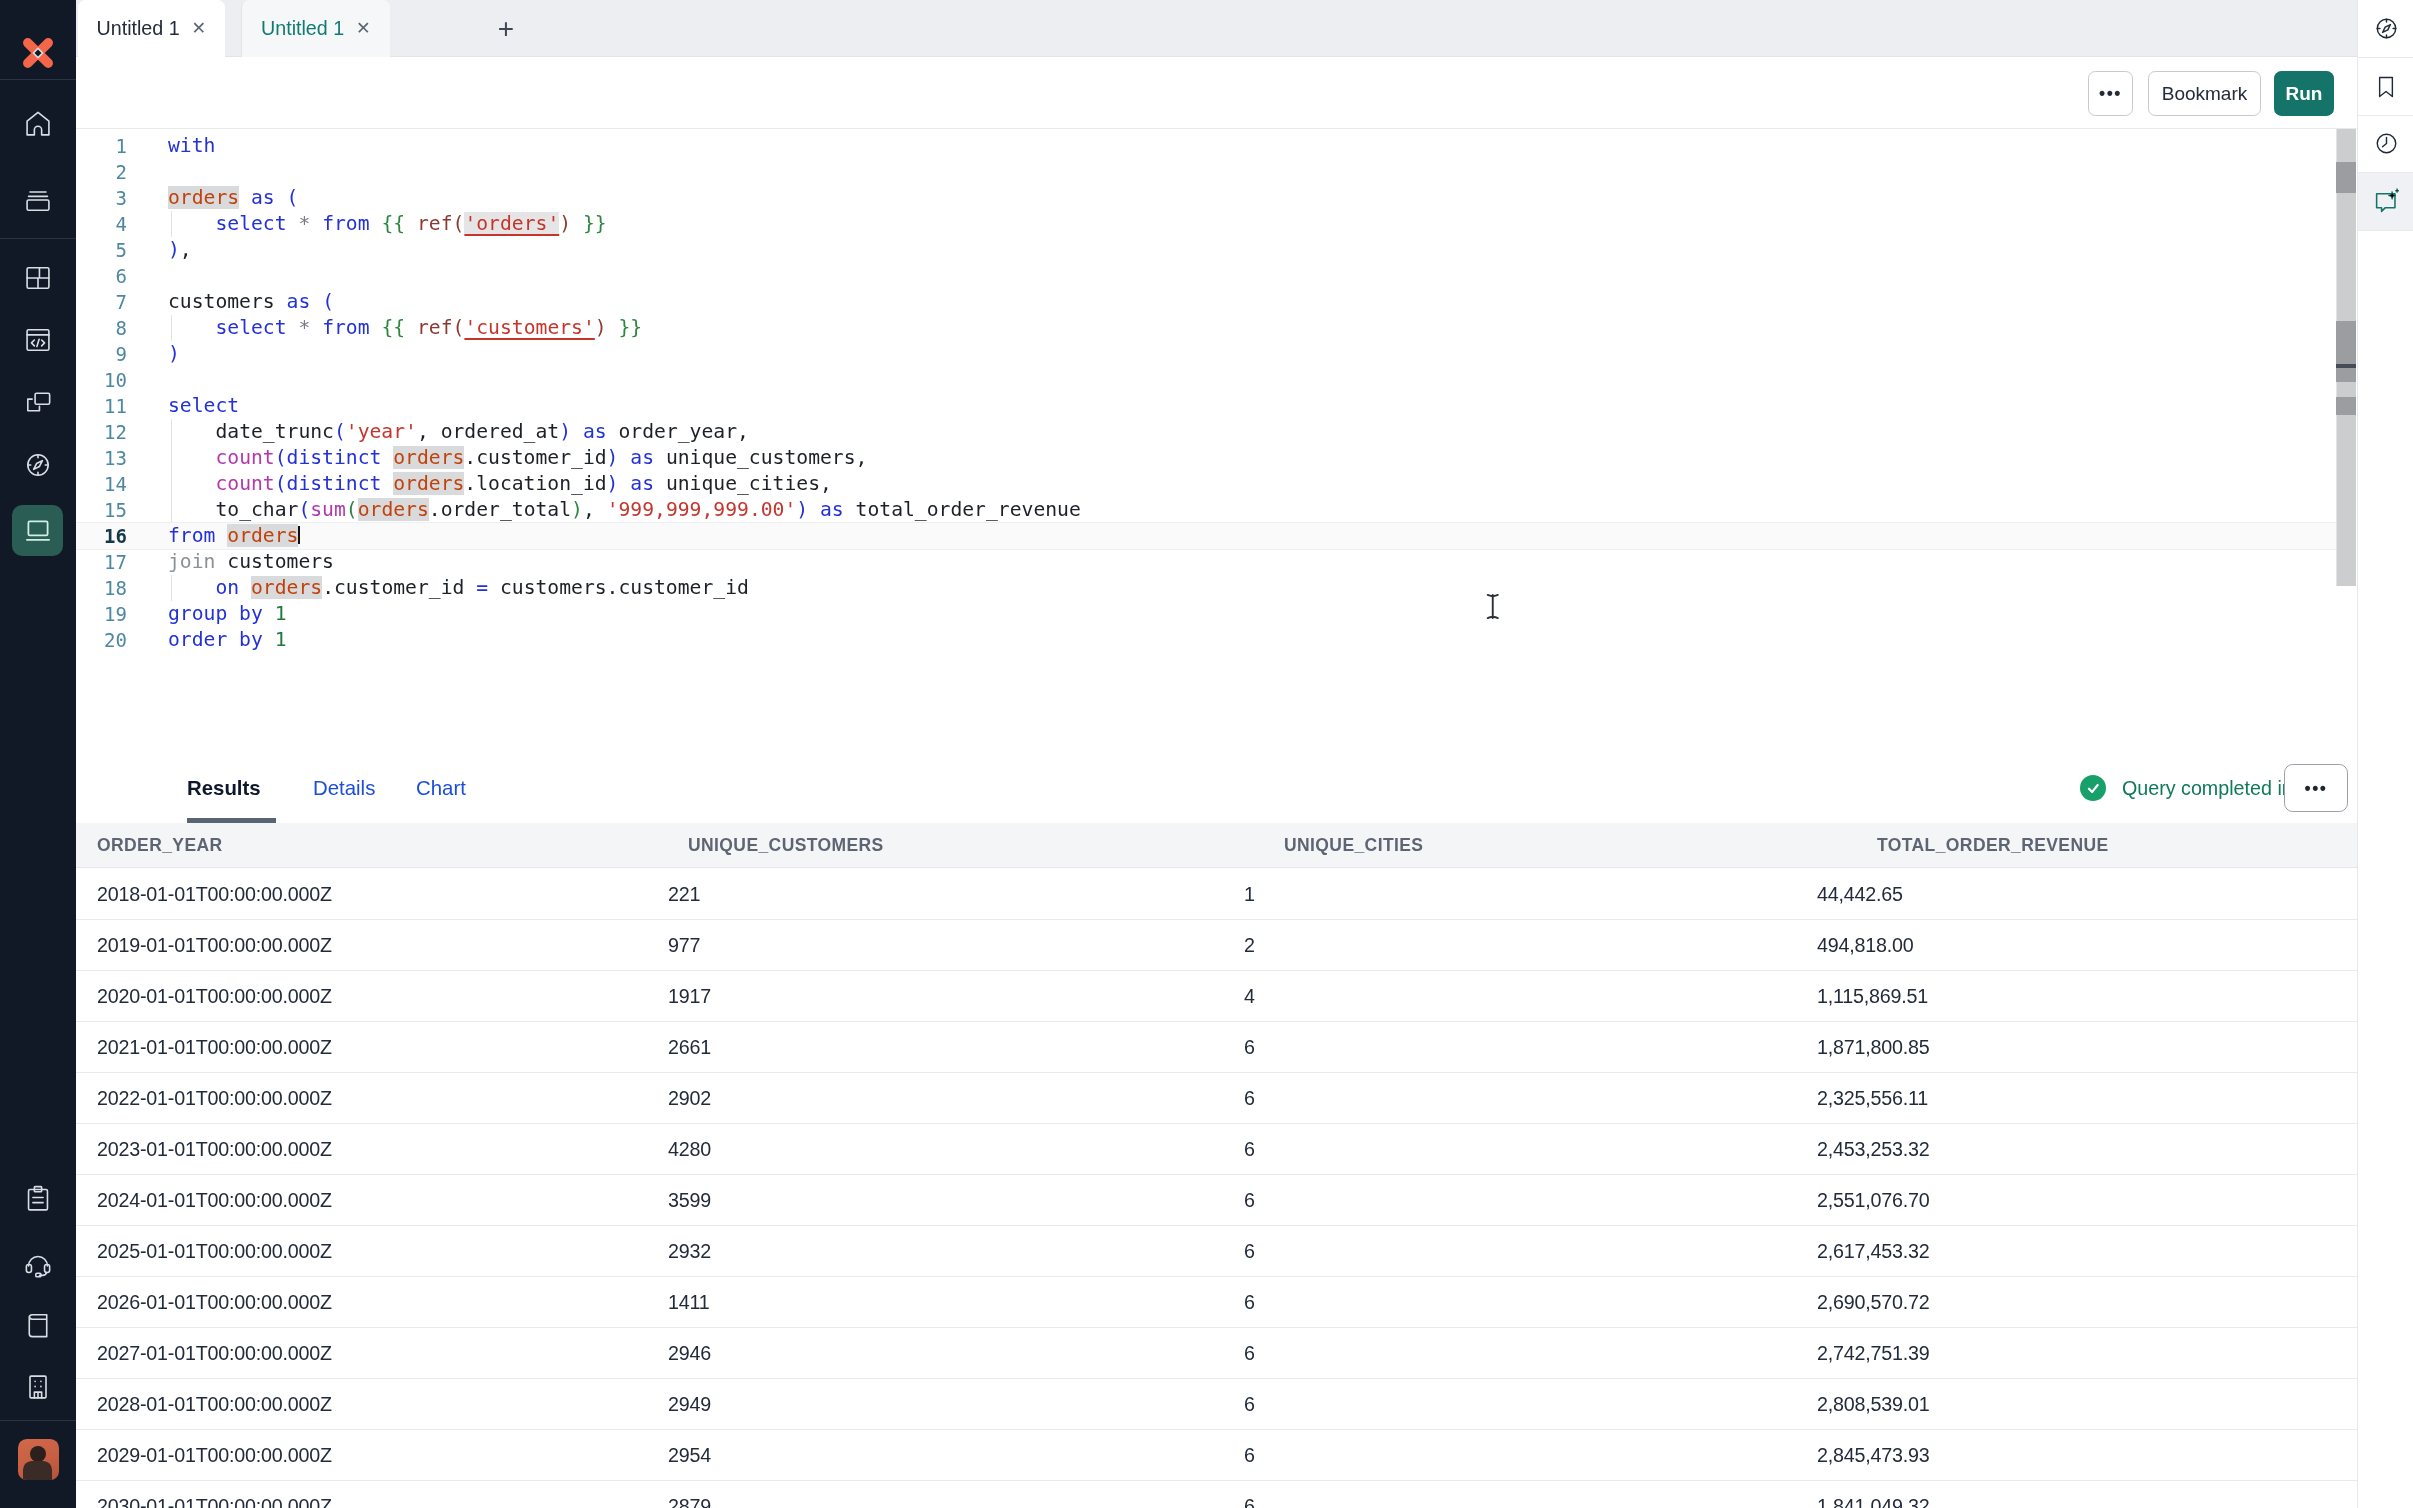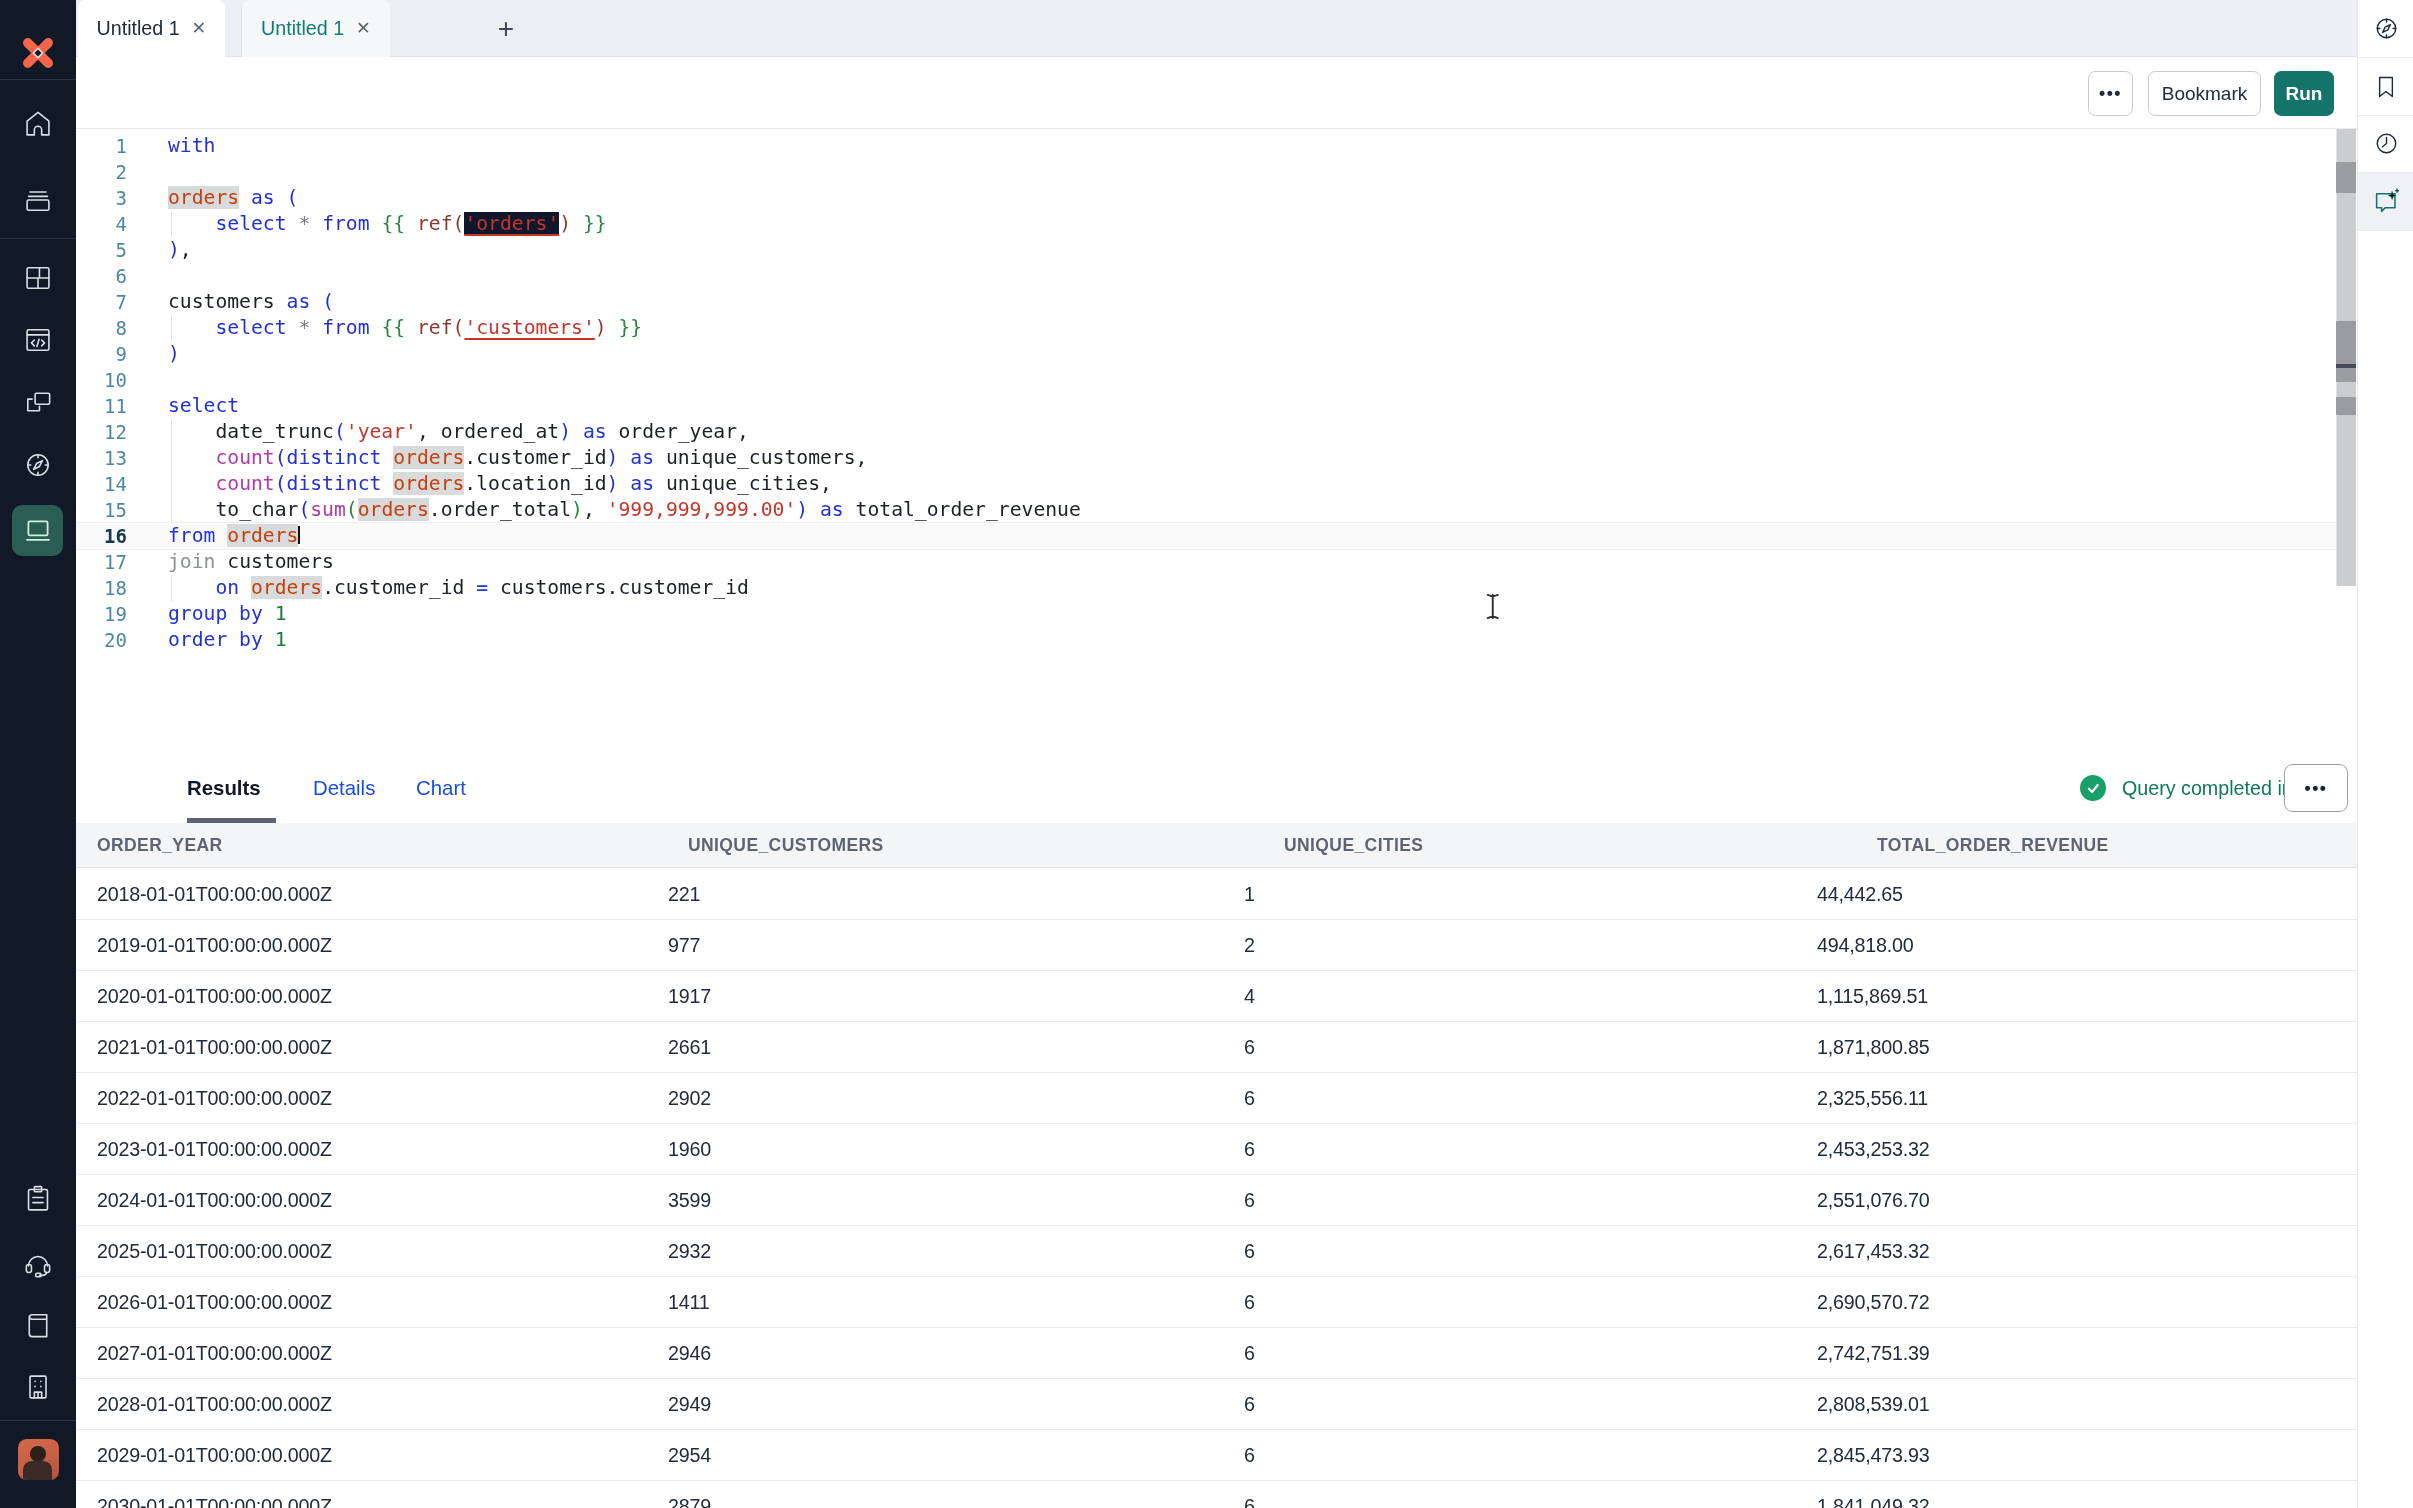--- a/index.html
+++ b/index.html
@@ -49,21 +49,21 @@
   .code-line.guide .code::before { content:""; position:absolute; left:19px; top:0; bottom:0; width:0.7px; background:#e2e2e2; }
   .kw  { color:#2231d8; }
   .pl  { color:#1c2128; }
   .op  { color:#777c85; }
   .gray{ color:#8a9199; }
   .mag { color:#b238ae; }
   .grn , .p2 { color:#2e8540; }
   .num { color:#1e7a3c; }
   .str { color:#c6352c; }
   .strul { color:#c6352c; text-decoration:underline; text-decoration-thickness:1.5px; text-underline-offset:4.4px; }
-  .strhl { color:#c6352c; background:#0f172a; text-decoration:underline; text-decoration-thickness:1.5px; text-underline-offset:4.4px; }
+  .strhl { color:#c6352c; background:#e5e5e5; text-decoration:underline; text-decoration-thickness:1.5px; text-underline-offset:4.4px; }
   .ref { color:#8b3a32; }
   .p1  { color:#2231d8; }
   .hl  { background:#d8dadc; color:#c2410c; }
   .caret { position:relative; }
   .caret::after { content:""; position:absolute; right:-1.5px; top:2.2px; bottom:2.2px; width:2.2px; background:#111; }
 
   
   #ed-scroll-track { position:absolute; left:2336px; top:129px; width:20.4px; height:457px; background:#cbcdce; border-left:0.7px solid #e2e3e5; }
   .ed-mark { position:absolute; left:2336px; width:20.4px; background:#9b9da0; }
   #ed-cursor-mark { position:absolute; left:2336px; top:364px; width:20.4px; height:3.6px; background:#454c57; }
@@ -306,21 +306,21 @@
       <div class="td">1,871,800.85</div>
     </div>
     <div class="tr">
       <div class="td">2022-01-01T00:00:00.000Z</div>
       <div class="td">2902</div>
       <div class="td">6</div>
       <div class="td">2,325,556.11</div>
     </div>
     <div class="tr">
       <div class="td">2023-01-01T00:00:00.000Z</div>
-      <div class="td">1960</div>
+      <div class="td">4280</div>
       <div class="td">6</div>
       <div class="td">2,453,253.32</div>
     </div>
     <div class="tr">
       <div class="td">2024-01-01T00:00:00.000Z</div>
       <div class="td">3599</div>
       <div class="td">6</div>
       <div class="td">2,551,076.70</div>
     </div>
     <div class="tr">

